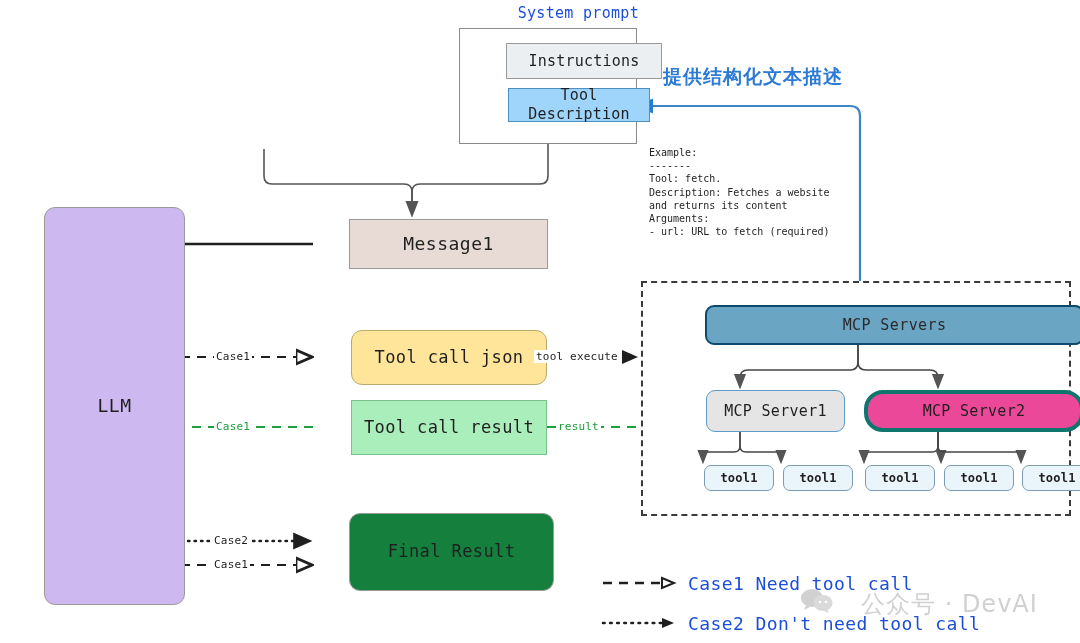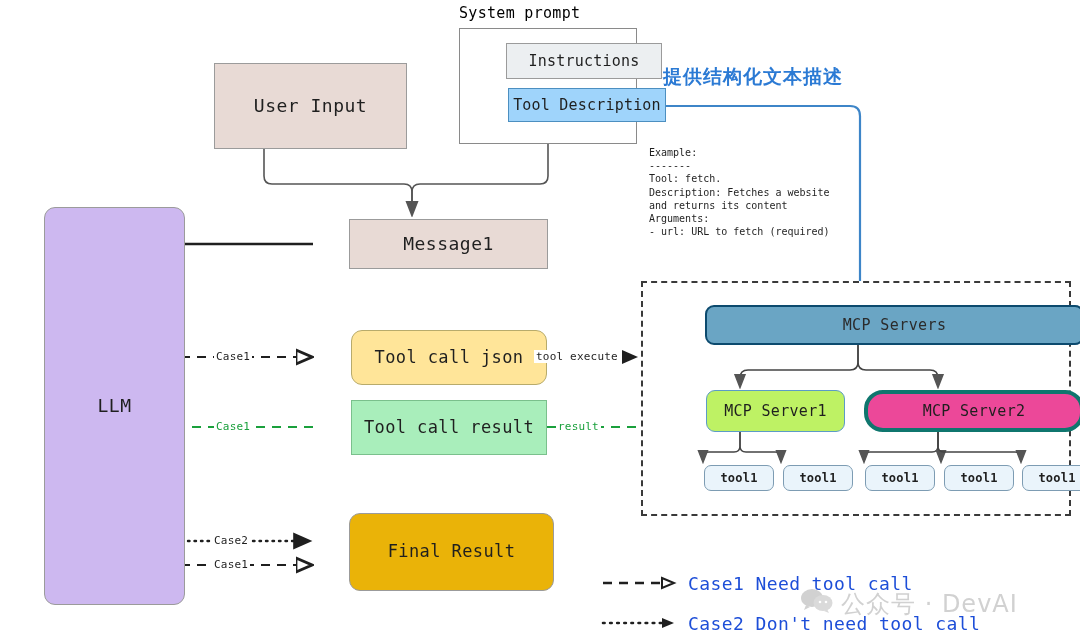--- a/index.html
+++ b/index.html
@@ -36,40 +36,40 @@
     background:#ffe599;border:1px solid #b8ab6b;border-radius:11px;
     font-size:17px;letter-spacing:.4px;
   }
   .n-toolcallresult{
     left:315px;top:400px;width:196px;height:55px;
     background:#a9eebb;border:1px solid #7ac08c;
     font-size:17px;letter-spacing:.4px;
   }
   .n-finalresult{
     left:313px;top:513px;width:205px;height:78px;
-    background:#eab308;border:1px solid #9b9b9b;border-radius:11px;
+    background:#15803d;border:1px solid #9b9b9b;border-radius:11px;
     font-size:17px;letter-spacing:.4px;
   }
 
   
   .sp-title{
-    position:absolute;left:459px;top:4px;width:180px;text-align:left;
-    font-size:15px;color:#000000;letter-spacing:.3px;
+    position:absolute;left:459px;top:4px;width:180px;text-align:right;
+    font-size:15px;color:#1d4ed8;letter-spacing:.3px;
   }
   .sp-box{
     position:absolute;left:459px;top:28px;width:178px;height:116px;
     background:#ffffff;border:1px solid #8a8a8a;box-sizing:border-box;
   }
   .n-instructions{
     left:470px;top:43px;width:156px;height:36px;
     background:#eceff1;border:1px solid #9b9b9b;
     font-size:15px;letter-spacing:.2px;
   }
   .n-tooldesc{
-    left:472px;top:88px;width:158px;height:34px;
+    left:472px;top:88px;width:142px;height:34px;
     background:#9fd4fb;border:1px solid #4c8fc0;
     font-size:15px;letter-spacing:.2px;
   }
 
   
   .cn-annot{
     position:absolute;left:663px;top:64px;
     font-family:"DejaVu Sans","Liberation Sans",sans-serif;
     font-size:19px;font-weight:700;color:#2b7ad4;letter-spacing:1px;
     white-space:nowrap;
@@ -86,21 +86,21 @@
     position:absolute;left:641px;top:281px;width:430px;height:235px;
     border:2px dashed #3a3a3a;box-sizing:border-box;background:transparent;
   }
   .n-mcpservers{
     left:669px;top:305px;width:379px;height:40px;
     background:#6aa5c4;border:2px solid #0c4a6e;border-radius:9px;
     font-size:15px;color:#2b2b2b;letter-spacing:.4px;
   }
   .n-server1{
     left:670px;top:390px;width:139px;height:42px;
-    background:#bef264;border:1px solid #5c9bc7;border-radius:9px;
+    background:#e5e5e5;border:1px solid #5c9bc7;border-radius:9px;
     font-size:15px;letter-spacing:.3px;
   }
   .n-server2{
     left:828px;top:390px;width:220px;height:42px;
     background:#ec4899;border:4px solid #0f766e;border-radius:19px;
     font-size:15px;letter-spacing:.3px;
   }
   .n-tool{
     top:465px;width:70px;height:26px;
     background:#eaf4fb;border:1px solid #7d9cb3;border-radius:7px;
@@ -122,21 +122,21 @@
     font-size:18px;letter-spacing:.4px;color:#1d4ed8;white-space:nowrap;
   }
   .lg1{left:0px;top:0px;}
   .lg2{left:0px;top:40px;}
   .lg-arrow{width:80px;height:20px;position:relative;margin-right:8px;flex:0 0 80px;}
 
   
   .watermark{
     position:absolute;left:800px;top:588px;display:flex;align-items:center;
     font-family:"DejaVu Sans","Liberation Sans",sans-serif;
-    font-size:24px;color:#c9c9c9;opacity:.85;letter-spacing:1px;white-space:nowrap;
+    font-size:24px;color:#c9c9c9;opacity:.85;letter-spacing:1px;white-space:nowrap;gap:20px;
   }
   .wm-icon{margin-right:7px;display:inline-block;}
 </style>
 </head>
 <body>
 
 <div class="canvas">
 
   <svg class="layer">
     <defs>
@@ -181,23 +181,20 @@
     <path d="M 858 345 L 858 362 Q 858 370 866 370 L 930 370 Q 938 370 938 378 L 938 386" fill="none" stroke="#444" stroke-width="1.5" marker-end="url(#ar-thin)"></path>
 
     <path d="M 740 432 L 740 446 Q 740 452 734 452 L 709 452 Q 703 452 703 458 L 703 461" fill="none" stroke="#444" stroke-width="1.4" marker-end="url(#ar-thin)"></path>
     <path d="M 740 432 L 740 446 Q 740 452 746 452 L 775 452 Q 781 452 781 458 L 781 461" fill="none" stroke="#444" stroke-width="1.4" marker-end="url(#ar-thin)"></path>
 
     <path d="M 938 432 L 938 446 Q 938 452 932 452 L 870 452 Q 864 452 864 458 L 864 461" fill="none" stroke="#444" stroke-width="1.4" marker-end="url(#ar-thin)"></path>
     <path d="M 938 432 L 938 452 L 941 452 L 941 461" fill="none" stroke="#444" stroke-width="1.4" marker-end="url(#ar-thin)"></path>
     <path d="M 938 432 L 938 446 Q 938 452 944 452 L 1015 452 Q 1021 452 1021 458 L 1021 461" fill="none" stroke="#444" stroke-width="1.4" marker-end="url(#ar-thin)"></path>
   </svg>
 
-  <div class="node n-userinput">
-    <span>User Input</span>
-  </div>
 
   <div class="sp-title">System prompt</div>
   <div class="sp-box"></div>
   <div class="node n-instructions">
     <span>Instructions</span>
   </div>
   <div class="node n-tooldesc">
     <span>Tool Description</span>
   </div>
 

